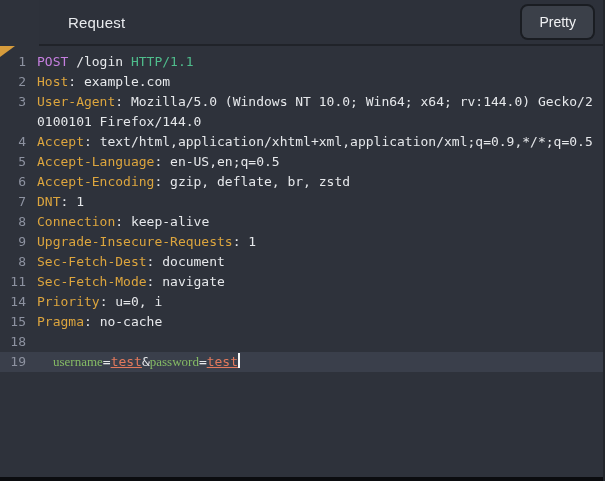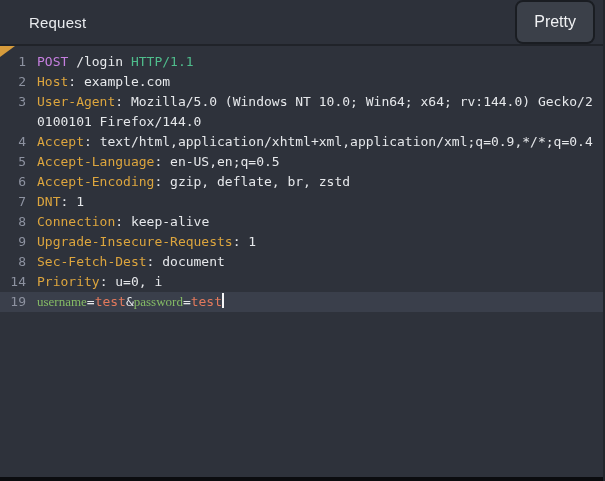--- a/index.html
+++ b/index.html
@@ -11,69 +11,70 @@
   .panel {
     width:605px; height:481px; box-sizing:border-box;
     display:flex; flex-direction:column;
     border-right:2px solid #23262c;
   }
   .header {
     flex:none; height:46px; box-sizing:border-box;
     background:#2d313a; border-bottom:2px solid #202329;
     display:flex; align-items:center; justify-content:space-between;
     padding:0 8px 0 29px;
+    margin-left:39px;
   }
   .title {
     color:#e9ebee; font-size:15px; font-weight:500; letter-spacing:.2px;
   }
   .segmented {
     display:flex; align-items:stretch;
     background:#24272e; border:2px solid #1a1d22; border-radius:8px;
   }
   .seg-btn {
-    height:40px; padding:0 17px; border:none; margin:0;
+    height:32px; padding:0 17px; border:none; margin:0;
     background:transparent; color:#9ba0a8;
-    font-family:"Liberation Sans", sans-serif; font-size:16px;
+    font-family:"Liberation Sans", sans-serif; font-size:14px;
     border-radius:6px; cursor:pointer;
   }
   .seg-btn.selected {
     background:#3b4049; color:#f1f2f4;
   }
   .editor {
     position:relative; flex:1; min-height:0;
     background:#2e323b;
     padding-top:6px; box-sizing:border-box;
     font-family:"DejaVu Sans Mono", monospace;
     font-size:13px; line-height:20px;
     cursor:text;
   }
   .corner {
     position:absolute; top:0; left:0; width:0; height:0;
     border-top:11px solid var(--marker, #d79c3c);
     border-right:15px solid transparent;
   }
   .line { display:flex; align-items:flex-start; }
-  .line.active { background:#3a3f4b; }
+  .line.active { background:#3a3f4b;gap:16px; }
   .ln {
     flex:none; width:26px; text-align:right;
     color:#8d92a0; user-select:none;
   }
   .code {
     flex:none; width:560px; margin-left:11px; min-height:20px;
     white-space:pre-wrap; word-break:break-all; overflow-wrap:anywhere;
     color:var(--plain, #e6e8eb);
   }
   .tok-plain  { color:var(--plain, #e6e8eb); }
   .tok-path   { color:var(--plain, #e6e8eb); }
   .tok-value  { color:var(--plain, #e6e8eb);text-align:center; }
   .tok-method { color:var(--method, #c57fdf); }
   .tok-version{ color:var(--http-version, #4fbd8c); }
   .tok-hname  { color:var(--header-name, #dca53e); }
   .tok-pname  { color:var(--param-name, #85bb65);font-family:Liberation Serif, serif; }
-  .tok-pvalue { color:var(--param-value, #e2795c); }
+  .tok-pvalue { color:var(--param-value, #e2795c);text-decoration:underline; }
   .caret {
     display:inline-block; width:2px; height:15px; margin-left:0;
     background:#f5f6f7; vertical-align:-2px;
     animation:blink 1.1s steps(1) infinite;
   }
   @keyframes blink { 50% { opacity:0; } }
   .bottom-strip { flex:none; height:4px; background:#0b0c0f; }
 </style>
 </head>
 <body>
@@ -95,21 +96,21 @@
         <div class="line">
           <span class="ln">2</span>
           <span class="code"><span class="tok-hname">Host</span><span class="tok-plain">: </span><span class="tok-value">example.com</span></span>
         </div>
         <div class="line">
           <span class="ln">3</span>
           <span class="code"><span class="tok-hname">User-Agent</span><span class="tok-plain">: </span><span class="tok-value">Mozilla/5.0 (Windows NT 10.0; Win64; x64; rv:144.0) Gecko/20100101 Firefox/144.0</span></span>
         </div>
         <div class="line">
           <span class="ln">4</span>
-          <span class="code"><span class="tok-hname">Accept</span><span class="tok-plain">: </span><span class="tok-value">text/html,application/xhtml+xml,application/xml;q=0.9,*/*;q=0.4</span></span>
+          <span class="code"><span class="tok-hname">Accept</span><span class="tok-plain">: </span><span class="tok-value">text/html,application/xhtml+xml,application/xml;q=0.9,*/*;q=0.5</span></span>
         </div>
         <div class="line">
           <span class="ln">5</span>
           <span class="code"><span class="tok-hname">Accept-Language</span><span class="tok-plain">: </span><span class="tok-value">en-US,en;q=0.5</span></span>
         </div>
         <div class="line">
           <span class="ln">6</span>
           <span class="code"><span class="tok-hname">Accept-Encoding</span><span class="tok-plain">: </span><span class="tok-value">gzip, deflate, br, zstd</span></span>
         </div>
         <div class="line">
@@ -122,22 +123,34 @@
         </div>
         <div class="line">
           <span class="ln">9</span>
           <span class="code"><span class="tok-hname">Upgrade-Insecure-Requests</span><span class="tok-plain">: </span><span class="tok-value">1</span></span>
         </div>
         <div class="line">
           <span class="ln">8</span>
           <span class="code"><span class="tok-hname">Sec-Fetch-Dest</span><span class="tok-plain">: </span><span class="tok-value">document</span></span>
         </div>
         <div class="line">
+          <span class="ln">11</span>
+          <span class="code"><span class="tok-hname">Sec-Fetch-Mode</span><span class="tok-plain">: </span><span class="tok-value">navigate</span></span>
+        </div>
+        <div class="line">
           <span class="ln">14</span>
           <span class="code"><span class="tok-hname">Priority</span><span class="tok-plain">: </span><span class="tok-value">u=0, i</span></span>
+        </div>
+        <div class="line">
+          <span class="ln">15</span>
+          <span class="code"><span class="tok-hname">Pragma</span><span class="tok-plain">: </span><span class="tok-value">no-cache</span></span>
+        </div>
+        <div class="line">
+          <span class="ln">18</span>
+          <span class="code"></span>
         </div>
         <div class="line active">
           <span class="ln">19</span>
           <span class="code"><span class="tok-pname">username</span><span class="tok-plain">=</span><span class="tok-pvalue">test</span><span class="tok-plain">&amp;</span><span class="tok-pname">password</span><span class="tok-plain">=</span><span class="tok-pvalue">test</span><span class="caret"></span></span>
         </div>
       </div>
   </div>
   <div class="bottom-strip"></div>
 </div>
 

